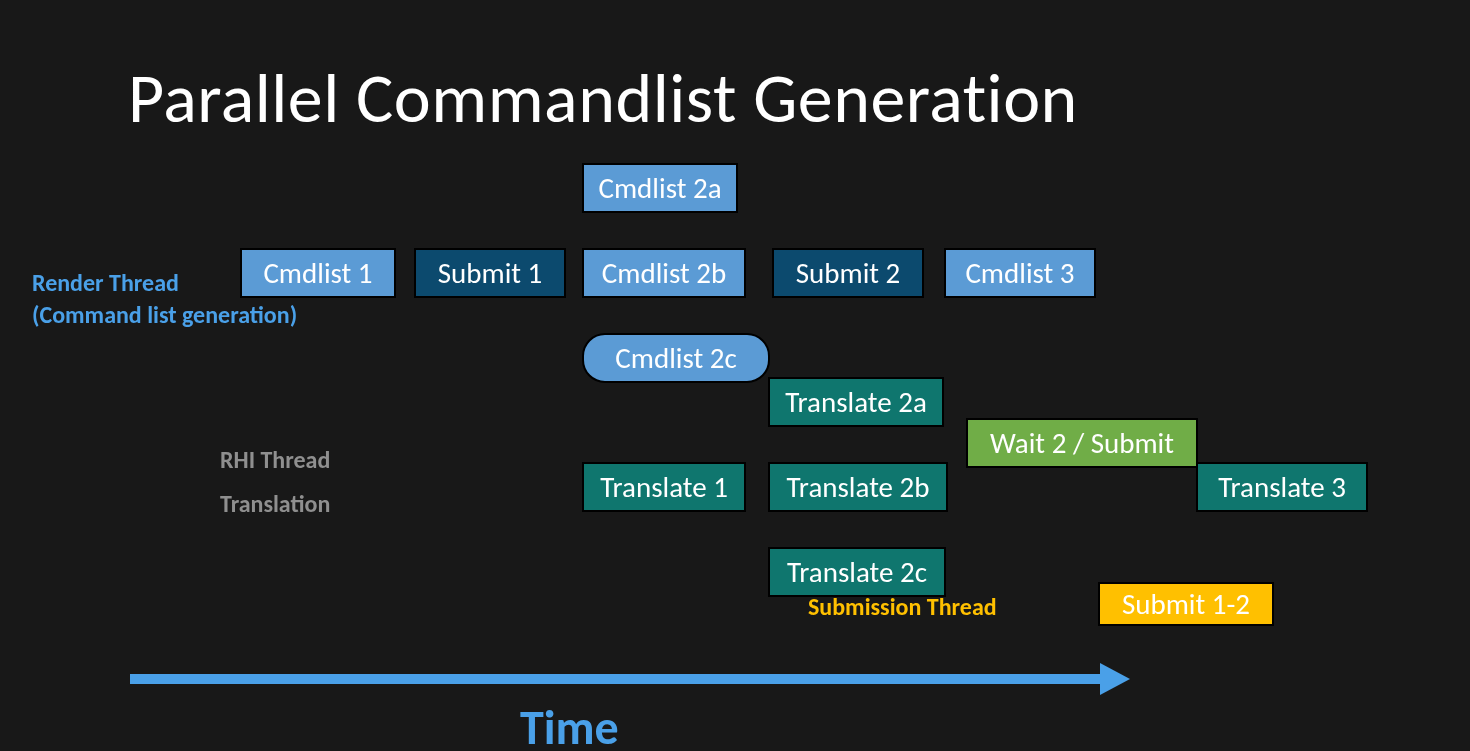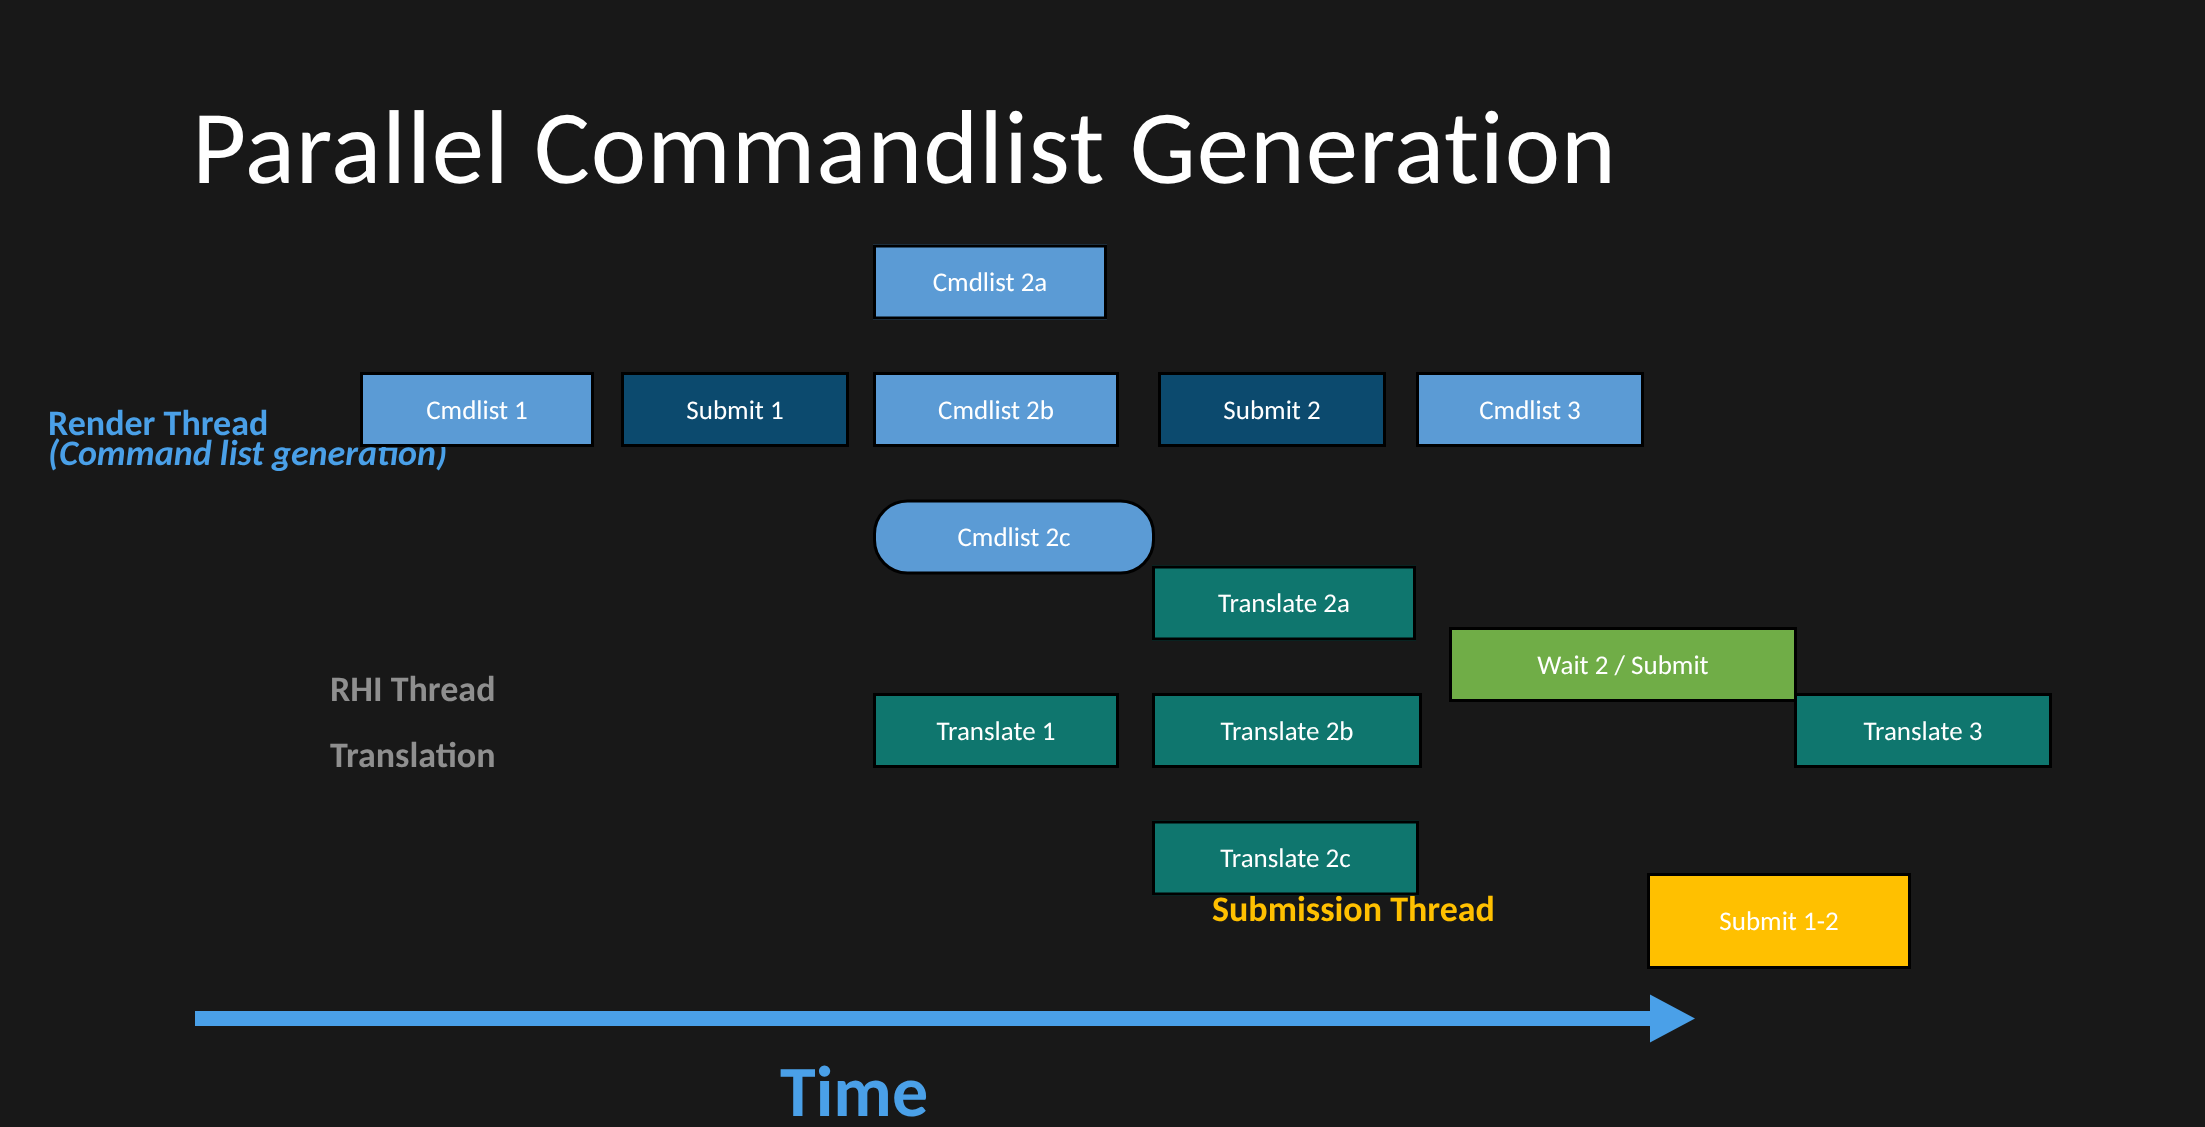--- a/index.html
+++ b/index.html
@@ -1,40 +1,40 @@
 <!DOCTYPE html>
 <html><head>
 <meta charset="utf-8">
 <style>
   * { box-sizing: border-box; margin: 0; padding: 0; }
   html, body { width: 1470px; height: 751px; background: #181818; font-family: "Segoe UI", Calibri, Arial, sans-serif; overflow: hidden; }
   .slide { position: relative; width: 1470px; height: 751px; }
   .title { position: absolute; left: 128px; top: 55px; font-size: 70px; font-weight: 400; color: #fff; letter-spacing: 0.5px; }
-  .box { position: absolute; display: flex; align-items: center; justify-content: center; font-size: 18px; border: 2px solid #000; }
+  .box { position: absolute; display: flex; align-items: center; justify-content: center; font-size: 29px; border: 2px solid #000; }
   .light { background: #5b9bd5; color: #fff; }
   .dark  { background: #0c4a6e; color: #fff; }
   .grey  { background: #0f766e; color: #fff; margin-top: 44px; }
   .green { background: #70ad47; color: #fff; }
   .gold  { background: #ffc000; color: #fff; }
   .label { position: absolute; font-size: 24px; }
   .blue-text  { color: #4aa0e8; font-weight: 700; }
   .grey-text  { color: #8f8f8f; font-weight: 700; }
   .gold-text  { color: #ffc000; font-weight: 700; }
   .arrow-line { position: absolute; background: #4aa0e8; height: 10px; }
   .arrow-head { position: absolute; width: 0; height: 0; border-top: 16px solid transparent; border-bottom: 16px solid transparent; border-left: 30px solid #4aa0e8; }
   .time-label { position: absolute; color: #4aa0e8; font-weight: 700; font-size: 48px; }
 </style>
 </head>
 <body>
 
 <div class="slide">
   <div class="title">Parallel Commandlist Generation</div>
 
   <div class="label blue-text" style="left:32px; top:268px;">Render Thread</div>
-  <div class="label blue-text" style="left:32px; top:288px;font-style:italic;">(Command list generation)</div>
+  <div class="label blue-text" style="left:32px; top:300px;">(Command list generation)</div>
 
   <div class="label grey-text" style="left:220px; top:445px;">RHI Thread</div>
   <div class="label grey-text" style="left:220px; top:477px;margin-top:12px;">Translation</div>
 
   <div class="label gold-text" style="left:808px; top:592px;">Submission Thread</div>
 
   <div class="box light" style="left:582px; top:163px; width:156px; height:50px;">Cmdlist 2a</div>
 
   <div class="box light" style="left:240px; top:248px; width:156px; height:50px;">Cmdlist 1</div>
   <div class="box dark" style="left:414px; top:248px; width:152px; height:50px;">Submit 1</div>
@@ -45,18 +45,18 @@
   <div class="box light" style="left:582px; top:333px; width:188px; height:50px;border-radius:23px;">Cmdlist 2c</div>
   <div class="box grey" style="left:768px; top:333px; width:176px; height:50px;">Translate 2a</div>
 
   <div class="box grey" style="left:582px; top:418px; width:164px; height:50px;">Translate 1</div>
   <div class="box grey" style="left:768px; top:418px; width:180px; height:50px;">Translate 2b</div>
   <div class="box green" style="left:966px; top:418px; width:232px; height:50px;">Wait 2 / Submit</div>
   <div class="box grey" style="left:1196px; top:418px; width:172px; height:50px;">Translate 3</div>
 
   <div class="box grey" style="left:768px; top:503px; width:178px; height:50px;">Translate 2c</div>
 
-  <div class="box gold" style="left:1098px; top:582px; width:176px; height:64px;">Submit 1-2</div>
+  <div class="box gold" style="left:1098px; top:582px; width:176px; height:44px;">Submit 1-2</div>
 
   <div class="arrow-line" style="left:130px; top:674px; width:974px;"></div>
   <div class="arrow-head" style="left:1100px; top:663px;"></div>
   <div class="time-label" style="left:520px; top:698px;">Time</div>
 </div>
 
 </body></html>

